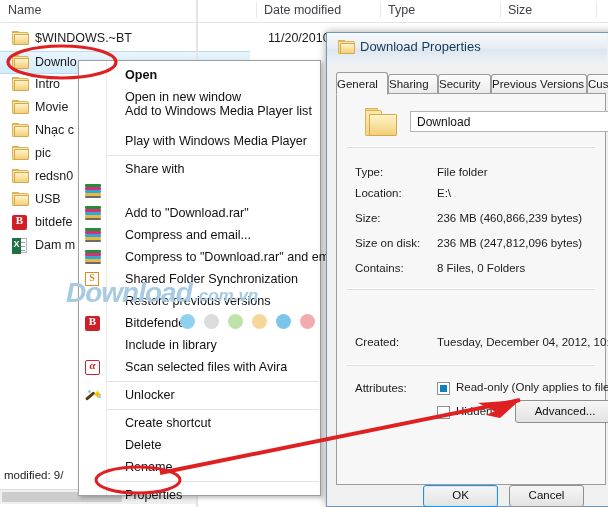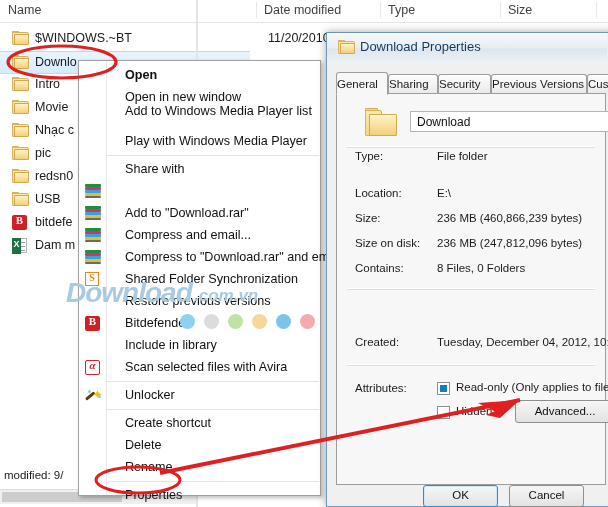--- a/index.html
+++ b/index.html
@@ -489,21 +489,21 @@
           <div class="front" style="left:4px;top:6px;width:28px;height:22px"></div>
         </div>
       </div>
 
       <div id="name-field">
         <div class="v">Download</div>
       </div>
 
       <div class="hrule" style="top:52px"></div>
 
-      <div class="prow" style="top:54px">
+      <div class="prow" style="top:70px">
         <div class="k">Type:</div>
         <div class="v">File folder</div>
         </div>
 
       <div class="prow" style="top:91px">
         <div class="k">Location:</div>
         <div class="v">E:\</div>
         </div>
 
       <div class="prow" style="top:116px">

